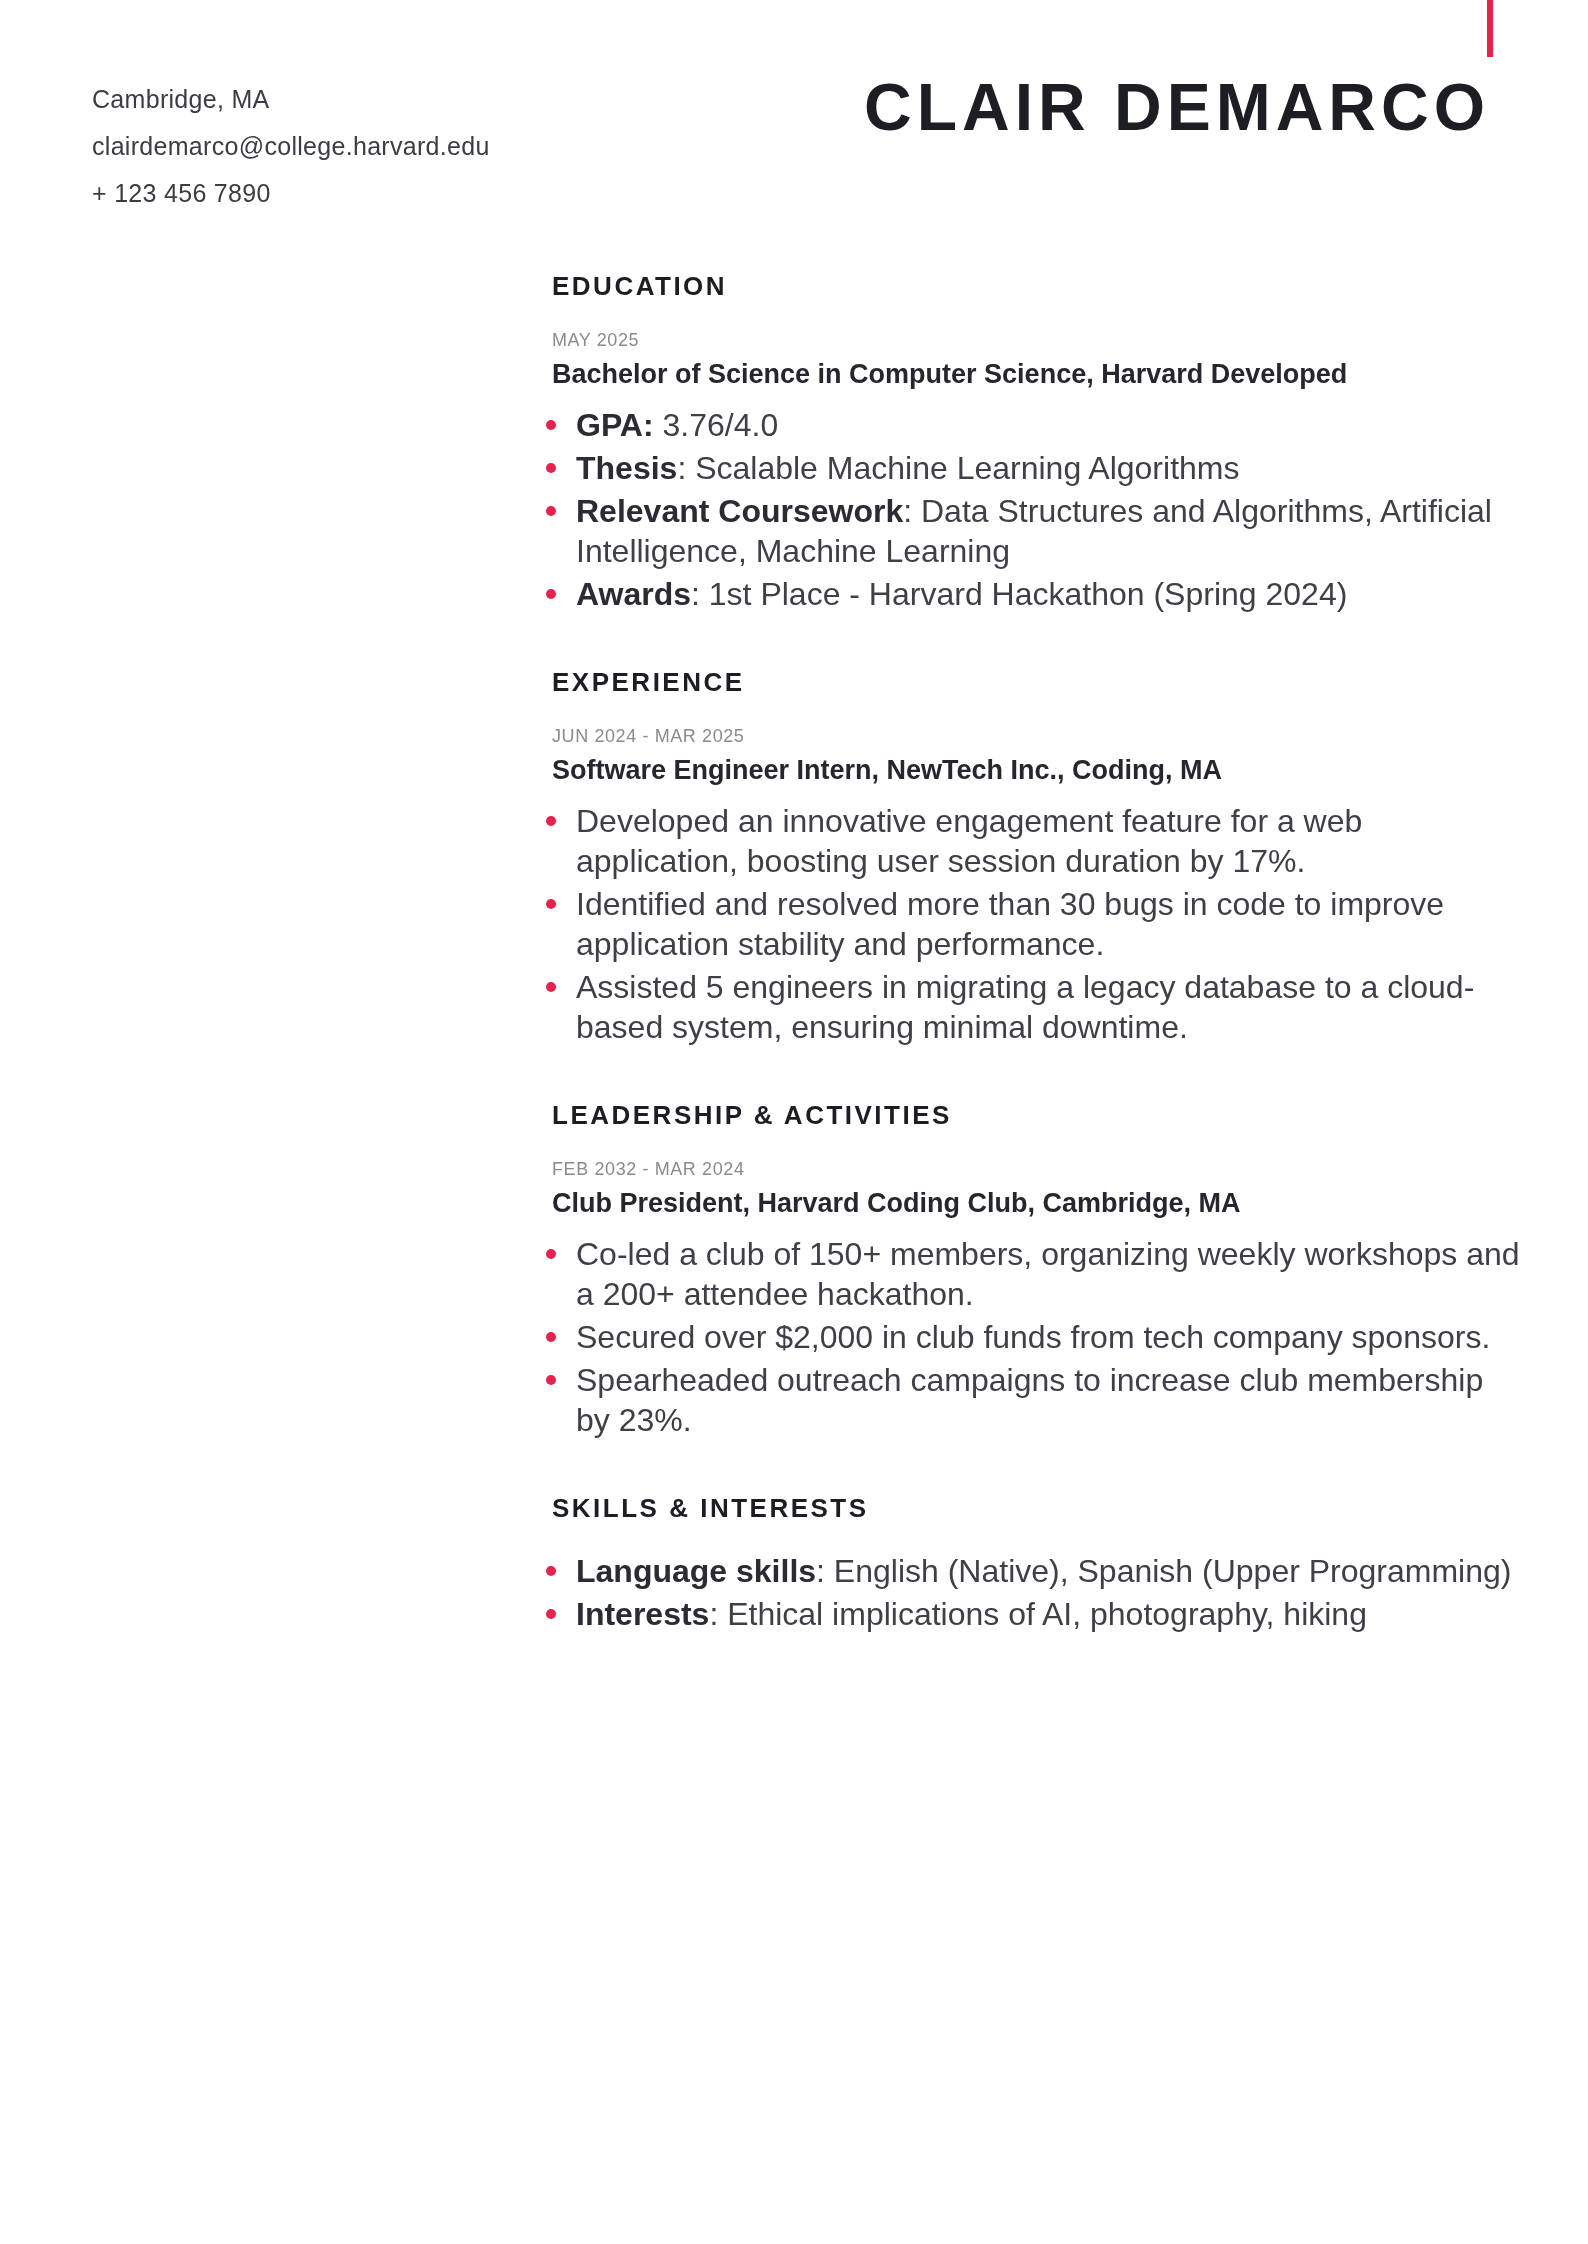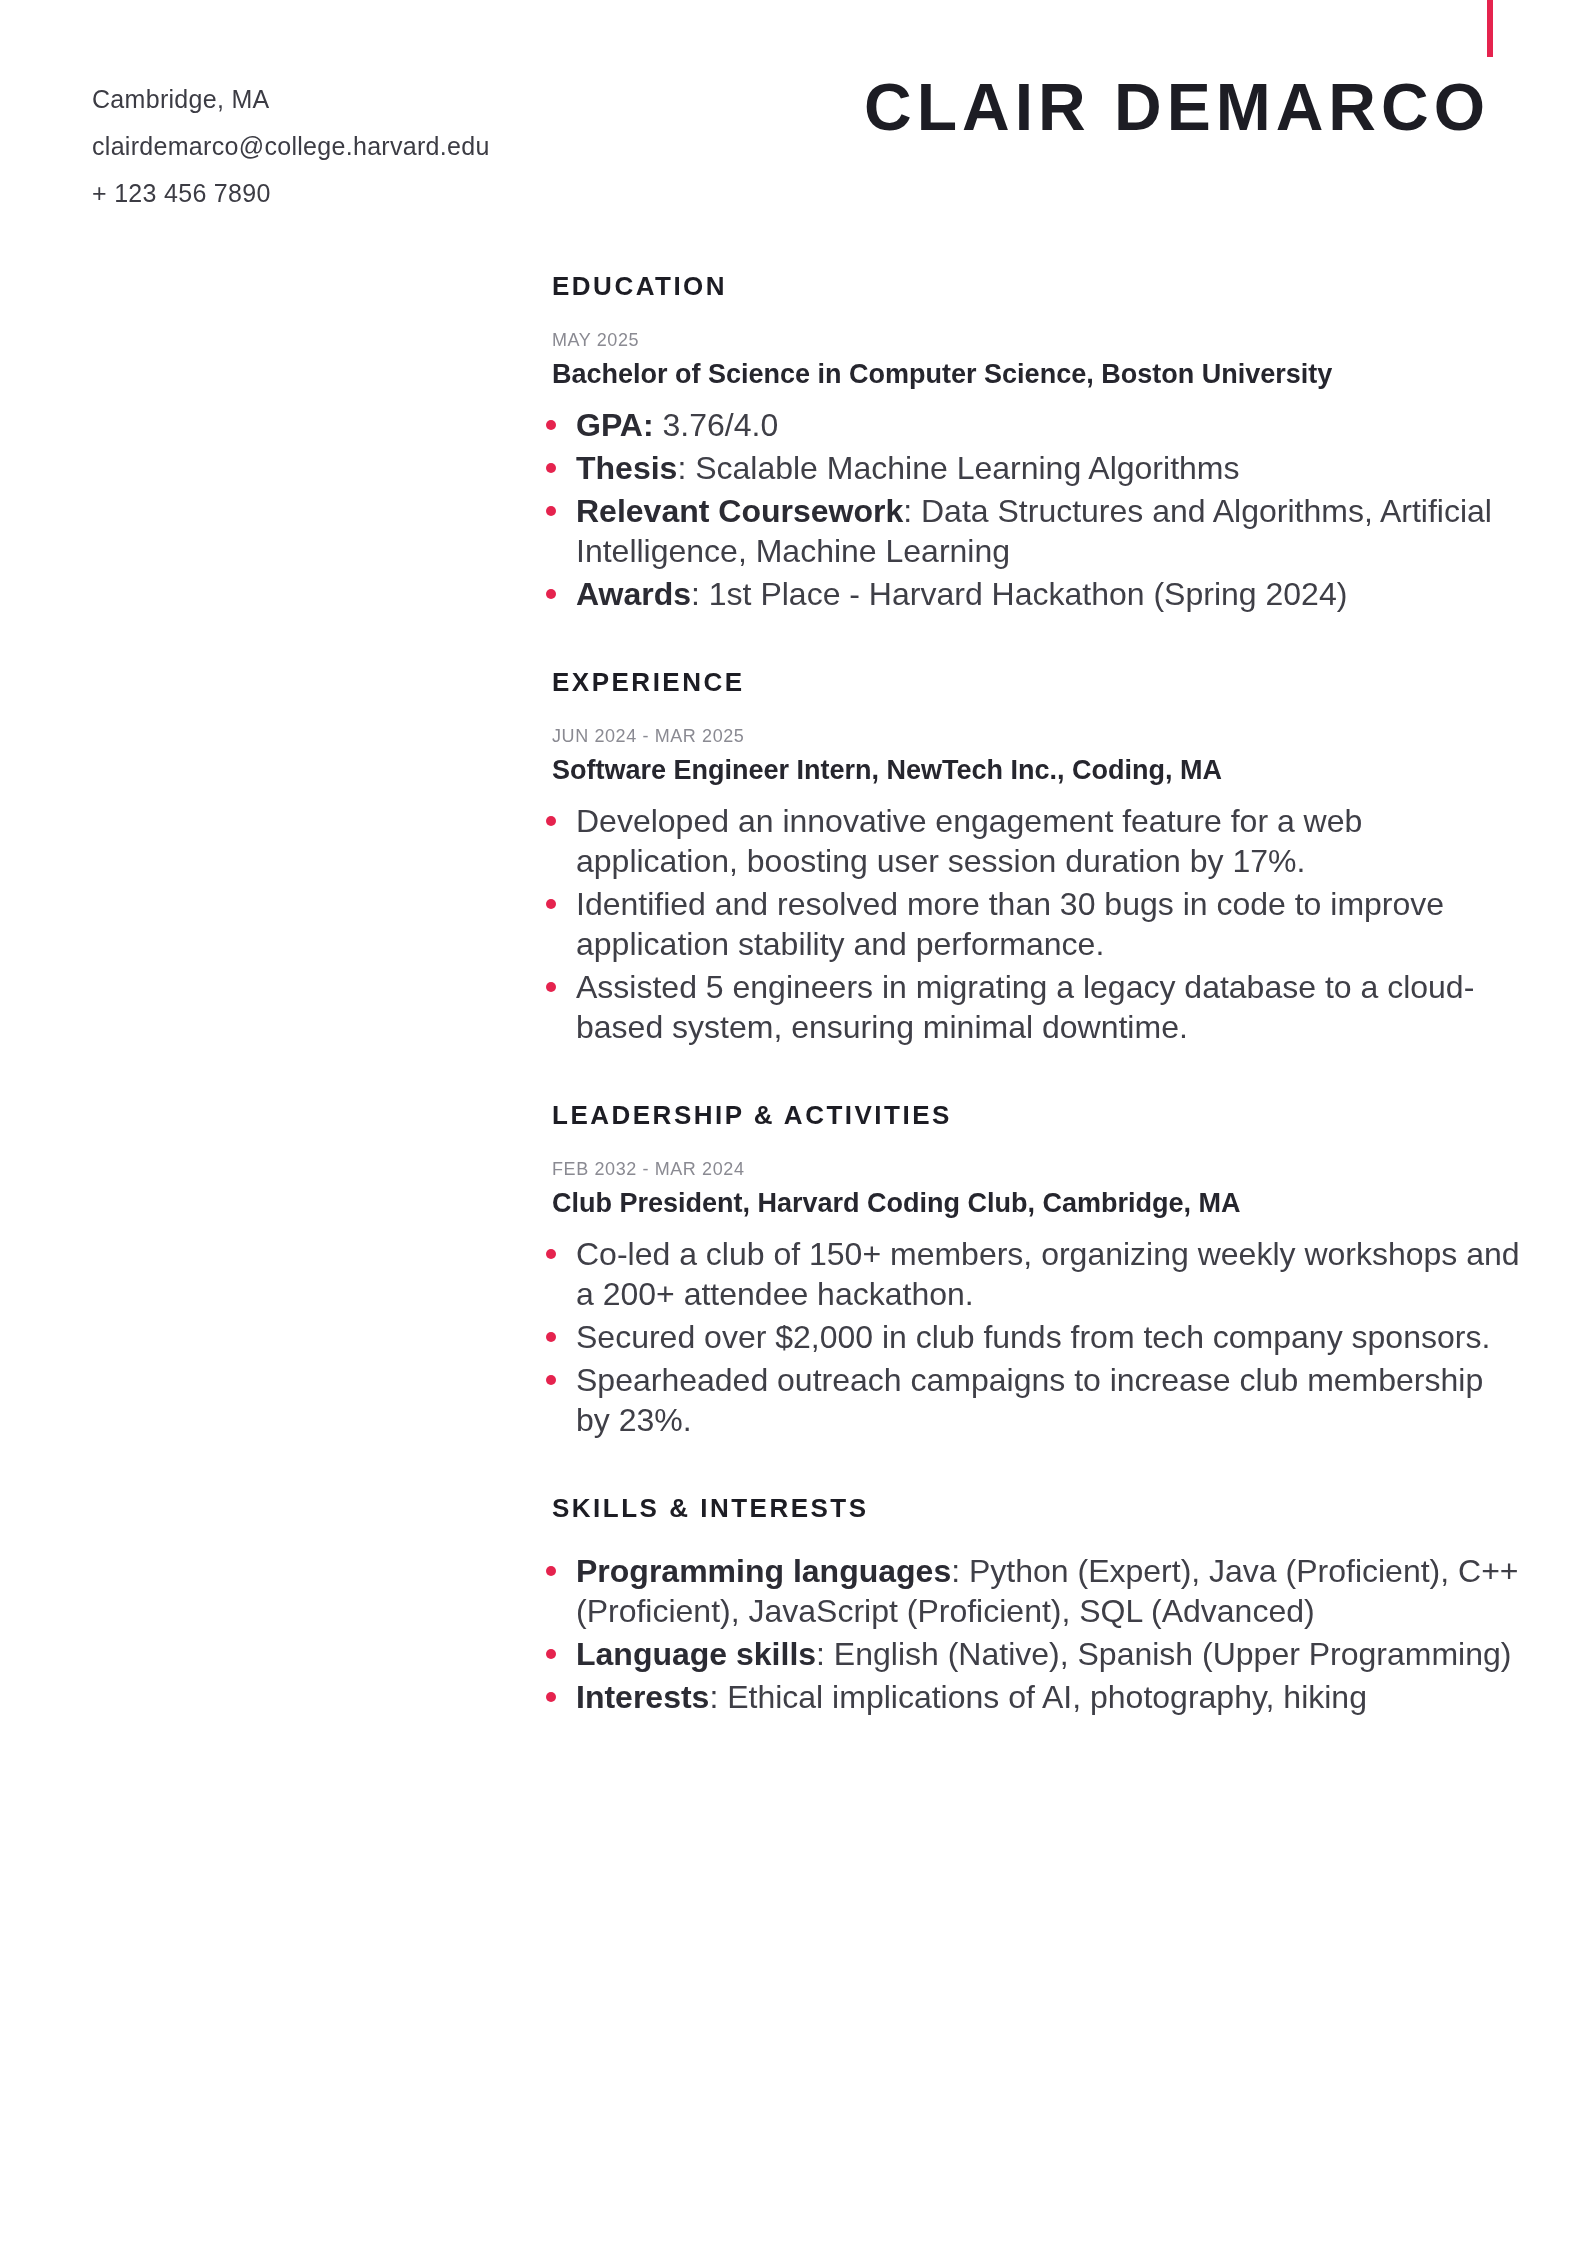--- a/index.html
+++ b/index.html
@@ -102,21 +102,21 @@
     <div>+ 123 456 7890</div>
   </div>
 
   <h1 class="name">CLAIR DEMARCO</h1>
 
   <main class="content">
 
     <section>
       <h2 class="section-heading">EDUCATION</h2>
       <span class="date">MAY 2025</span>
-      <h3 class="item-title">Bachelor of Science in Computer Science, Boston University</h3>
+      <h3 class="item-title">Bachelor of Science in Computer Science, Harvard Developed</h3>
       <ul class="bullets">
         <li><span class="dot"></span><span class="lead">GPA:</span><span> 3.76/4.0</span></li>
         <li><span class="dot"></span><span class="lead">Thesis</span><span>: Scalable Machine Learning Algorithms</span></li>
         <li><span class="dot"></span><span class="lead">Relevant Coursework</span><span>: Data Structures and Algorithms, Artificial Intelligence, Machine Learning</span></li>
         <li><span class="dot"></span><span class="lead">Awards</span><span>: 1st Place - Harvard Hackathon (Spring 2024)</span></li>
       </ul>
     </section>
 
     <section>
       <h2 class="section-heading">EXPERIENCE</h2>
@@ -136,20 +136,19 @@
       <ul class="bullets">
         <li><span class="dot"></span><span>Co-led a club of 150+ members, organizing weekly workshops and a 200+ attendee hackathon.</span></li>
         <li><span class="dot"></span><span>Secured over $2,000 in club funds from tech company sponsors.</span></li>
         <li><span class="dot"></span><span>Spearheaded outreach campaigns to increase club membership by 23%.</span></li>
       </ul>
     </section>
 
     <section>
       <h2 class="section-heading">SKILLS &amp; INTERESTS</h2>
       <ul class="bullets">
-        <li><span class="dot"></span><span class="lead">Programming languages</span><span>: Python (Expert), Java (Proficient), C++ (Proficient), JavaScript (Proficient), SQL (Advanced)</span></li>
         <li><span class="dot"></span><span class="lead">Language skills</span><span>: English (Native), Spanish (Upper Programming)</span></li>
         <li><span class="dot"></span><span class="lead">Interests</span><span>: Ethical implications of AI, photography, hiking</span></li>
       </ul>
     </section>
 
   </main>
 </div>
 
 </body></html>

